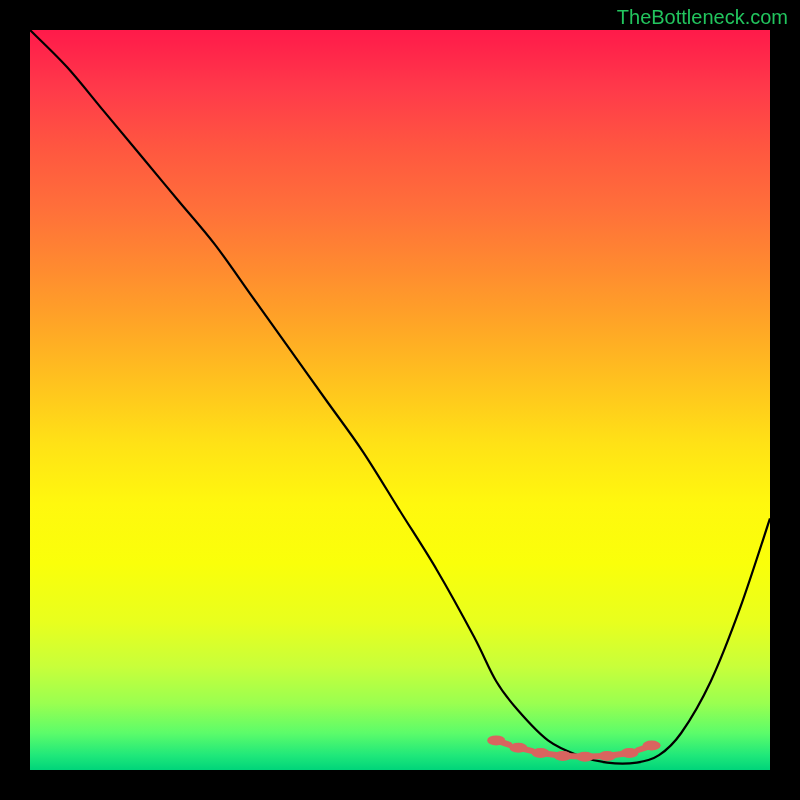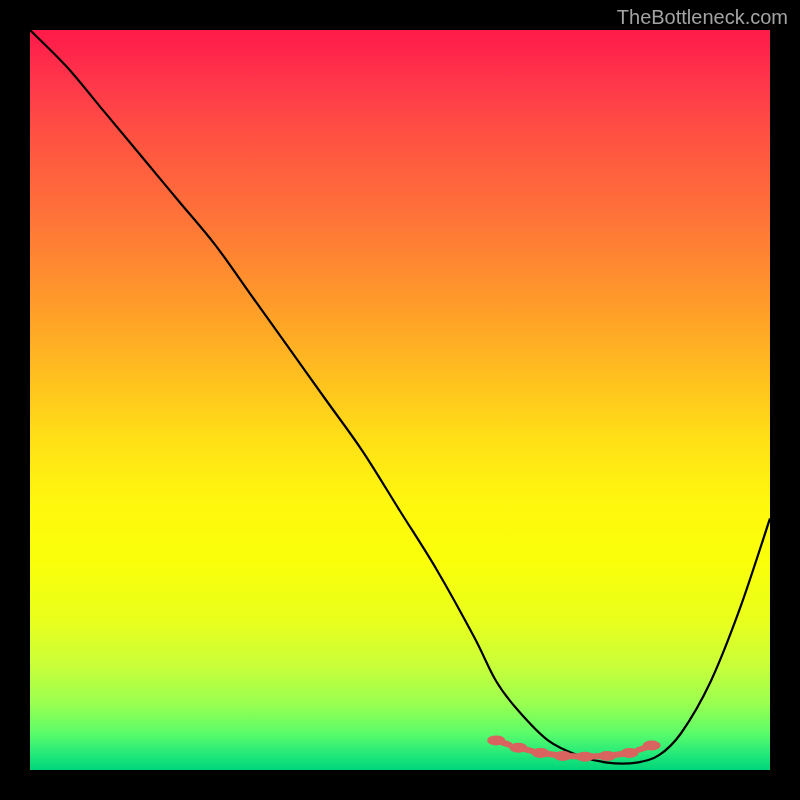--- a/index.html
+++ b/index.html
@@ -1,21 +1,21 @@
 <!DOCTYPE html>
 <html><head>
 <meta charset="utf-8">
 <style>
   * { margin: 0; padding: 0; box-sizing: border-box; }
   body { width: 800px; height: 800px; background: #000; position: relative; font-family: Arial, sans-serif; }
   .watermark {
     position: absolute;
     top: 6px;
     right: 12px;
-    color: #a3a3a3;
+    color: #22c55e;
     font-size: 20px;
     font-weight: 500;
     z-index: 10;
   }
   .plot-area {
     position: absolute;
     left: 30px;
     top: 30px;
     width: 740px;
     height: 740px;

